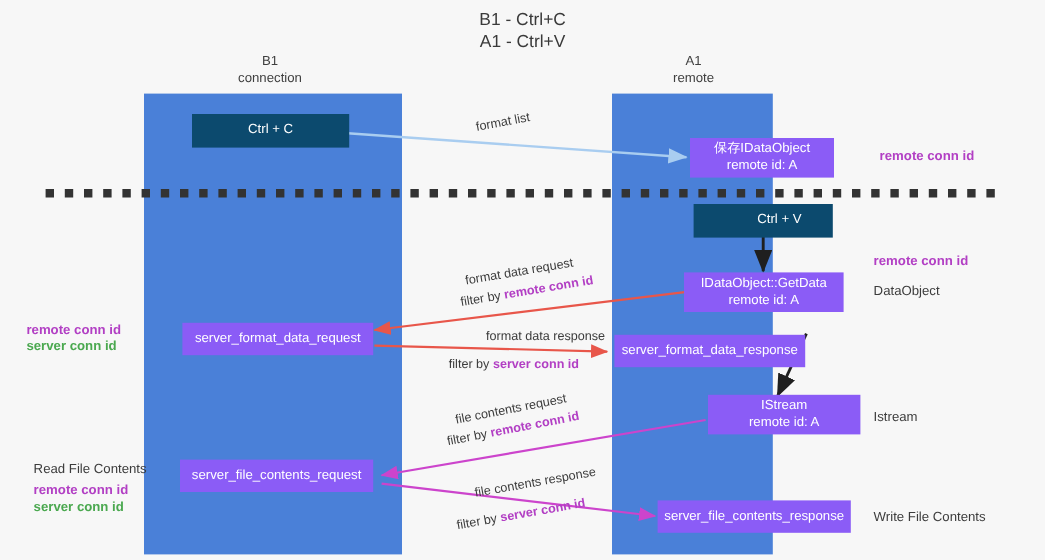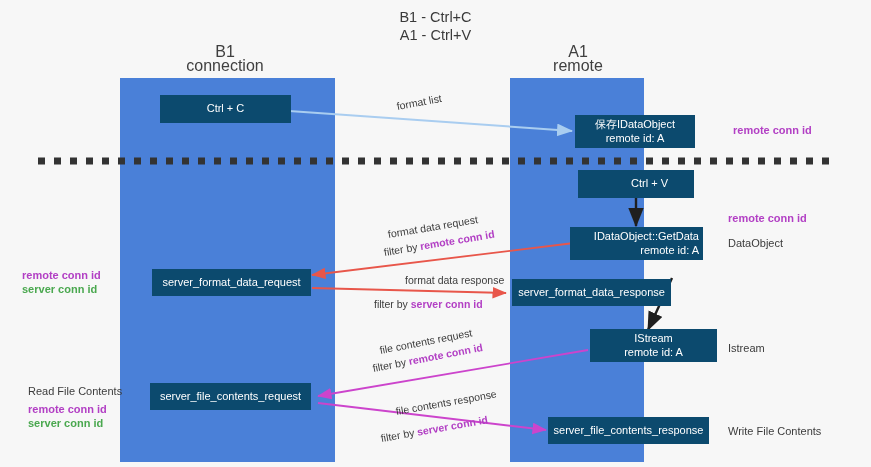--- a/index.html
+++ b/index.html
@@ -12,34 +12,34 @@
   }
   .stage{position:absolute;left:0;top:0;width:871px;height:467px;}
   svg.layer{position:absolute;left:0;top:0;width:871px;height:467px;pointer-events:none;}
 
   
   .lane{position:absolute;background:#4a80d8;}
   .lane-b1{left:120px;top:78px;width:215px;height:384px;}
   .lane-a1{left:510px;top:78px;width:134px;height:384px;}
 
   
-  .col-cap{position:absolute;text-align:center;font-size:16px;line-height:13.5px;color:#3f3f3f;}
+  .col-cap{position:absolute;text-align:center;font-size:11px;line-height:13.5px;color:#3f3f3f;}
   .col-cap-b1{left:155px;top:45px;width:140px;}
   .col-cap-a1{left:518px;top:45px;width:120px;}
 
   
   .title{position:absolute;left:0;top:8px;width:871px;text-align:center;
          font-size:14.5px;line-height:18px;color:#3a3a3a;}
 
   
   .node{position:absolute;display:flex;align-items:center;justify-content:center;
         text-align:center;color:#ffffff;font-size:11px;line-height:13.5px;
         box-sizing:border-box;padding:2px 4px;}
   .node.green{background:#0c4a6e;}
-  .node.orange{background:#0c4a6e;}
+  .node.orange{background:#8b5cf6;}
 
   
   .ann{position:absolute;font-size:11px;line-height:14px;}
   .ann.plain{color:#3c3c3c;}
   .ann.purple{color:#b23fc4;font-weight:bold;}
   .ann.green{color:#4aa84f;font-weight:bold;}
 
   
   .elabel{position:absolute;font-size:10.5px;line-height:13px;color:#3c3c3c;white-space:nowrap;}
   .elabel .hl-purple{color:#b23fc4;font-weight:bold;}
@@ -109,21 +109,21 @@
 
   <div class="node orange" style="left:575px;top:115px;width:120px;height:33px;flex-direction:column;">
     <span>保存IDataObject</span>
     <span>remote id: A</span>
   </div>
 
   <div class="node green" style="left:578px;top:170px;width:116px;height:28px;padding-left:31px;">
     <span>Ctrl + V</span>
   </div>
 
-  <div class="node orange" style="left:570px;top:227px;width:133px;height:33px;flex-direction:column;align-items:flex-end;">
+  <div class="node orange" style="left:570px;top:227px;width:133px;height:33px;flex-direction:column;">
     <span>IDataObject::GetData</span>
     <span>remote id: A</span>
   </div>
 
   <div class="node orange" style="left:512px;top:279px;width:159px;height:27px;">
     <span>server_format_data_response</span>
   </div>
 
   <div class="node orange" style="left:152px;top:269px;width:159px;height:27px;">
     <span>server_format_data_request</span>

